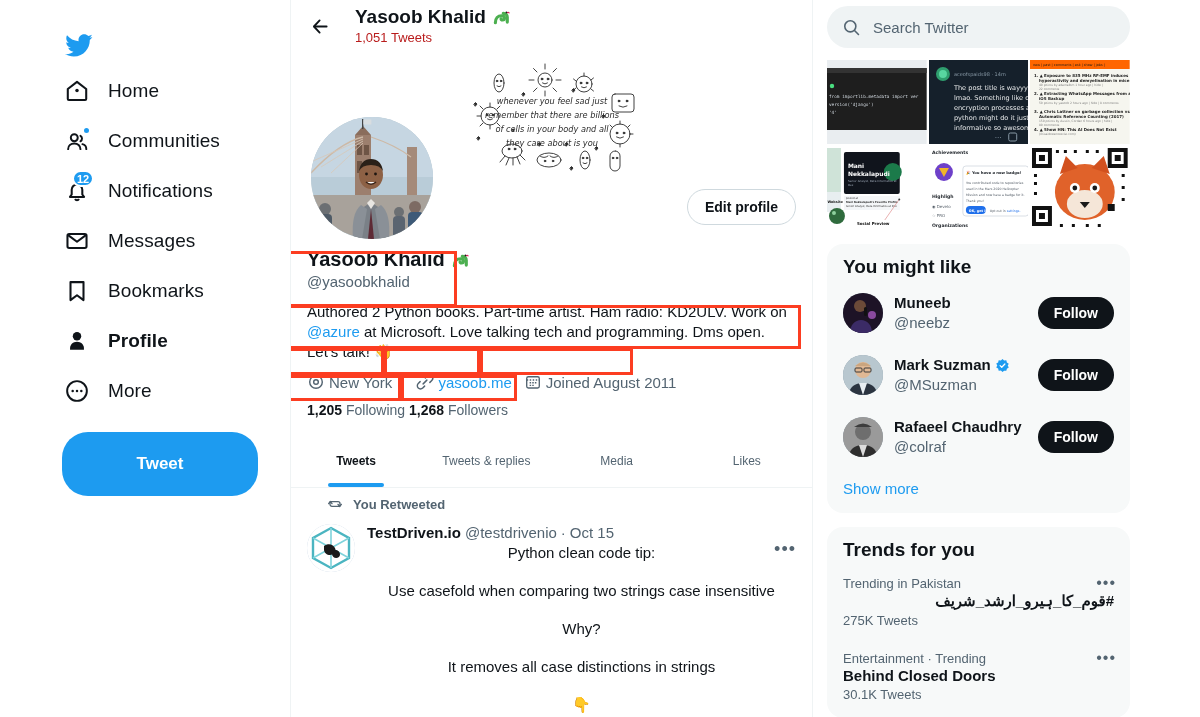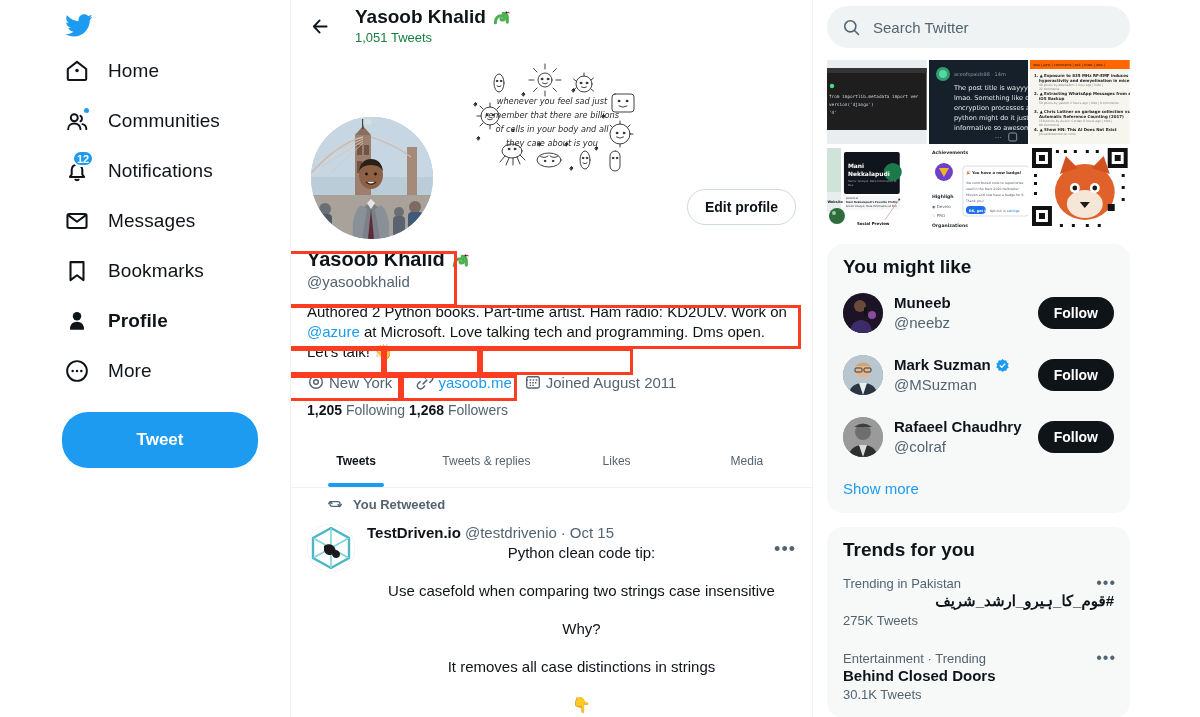--- a/index.html
+++ b/index.html
@@ -6,21 +6,21 @@
   html, body {
     width: 1200px; height: 717px;
     background: #ffffff;
     font-family: "Liberation Sans", sans-serif;
     color: #0f1419;
     overflow: hidden;
   }
   .app { display: flex; width: 1200px; height: 717px; }
 
   
-  .sidebar { width: 290px; flex: 0 0 290px; padding-left: 60px; padding-top: 4px; }
+  .sidebar { width: 290px; flex: 0 0 290px; padding-left: 60px; padding-top: 4px; margin-top: 20px; }
   .logo { width: 48px; height: 42px; display: flex; align-items: center; justify-content: flex-start; padding-left: 4px; }
   .nav-item {
     display: flex; align-items: center; gap: 18px;
     height: 50px; padding: 0 4px; margin: 0; cursor: pointer;
     font-size: 19px; color: #0f1419;
   }
   .nav-item .nav-label { font-size: 19px; letter-spacing: .1px; }
   .nav-item.active .nav-label { font-weight: bold; }
   .nav-icon { width: 26px; height: 26px; position: relative; flex: 0 0 26px; }
   .nav-icon svg { width: 26px; height: 26px; display: block; }
@@ -32,42 +32,42 @@
   .badge-num {
     position: absolute; top: -8px; left: 8px;
     min-width: 19px; height: 17px; border-radius: 9px;
     background: #1d9bf0; color: #fff;
     font-size: 11px; font-weight: bold;
     display: flex; align-items: center; justify-content: center;
     border: 2px solid #fff; padding: 0 3px;
   }
   .tweet-btn {
     margin-top: 16px; margin-left: 2px;
-    width: 196px; height: 56px; border-radius: 26px;
+    width: 196px; height: 64px; border-radius: 26px;
     background: #1d9bf0; color: #fff;
     font-size: 17px; font-weight: bold;
     display: flex; align-items: center; justify-content: center;
     border: none; cursor: pointer;
     font-family: "Liberation Sans", sans-serif;
   }
 
   
   .center {
     width: 523px; flex: 0 0 523px;
     border-left: 1px solid #eff3f4; border-right: 1px solid #eff3f4;
     position: relative; overflow: hidden;
   }
   .profile-header {
     display: flex; align-items: center; gap: 18px;
     height: 53px; padding: 0 16px 0 12px;
   }
   .back-arrow { width: 34px; height: 34px; display:flex; align-items:center; justify-content:center; cursor:pointer; }
   .ph-text { display: flex; flex-direction: column; justify-content: center; }
   .ph-name { font-size: 19px; font-weight: bold; display: flex; align-items: center; gap: 5px; line-height: 1.2; }
-  .ph-count { font-size: 13px; color: #15803d; line-height: 1.4; margin-top: 1px; }
+  .ph-count { font-size: 13px; color: #b91c1c; line-height: 1.4; margin-top: 1px; }
   .snake { display:inline-block; width: 21px; height: 19px; }
 
   .banner {
     height: 122px; background: #ffffff;
     display: flex; align-items: center; justify-content: center;
     position: relative; overflow: hidden;
   }
   .banner svg { display:block; }
 
   .avatar-row { position: relative; height: 72px; }
@@ -464,22 +464,22 @@
       <div class="anno" style="left:-10px; top:101px; width:103px; height:27px;"></div>
       <div class="anno" style="left:93px; top:101px; width:96px; height:27px;"></div>
       <div class="anno" style="left:189px; top:101px; width:153px; height:27px;"></div>
       <div class="anno" style="left:-10px; top:128px; width:120px; height:26px;"></div>
       <div class="anno" style="left:110px; top:128px; width:116px; height:26px;"></div>
     </div>
 
     <div class="tabs">
       <div class="tab active">Tweets</div>
       <div class="tab">Tweets &amp; replies</div>
+      <div class="tab">Media</div>
       <div class="tab">Likes</div>
-      <div class="tab">Media</div>
     </div>
 
     <div style="padding-top:8px;">
       <div class="rt-line">
         <svg viewBox="0 0 24 24" fill="none" stroke="#536471" stroke-width="2" stroke-linecap="round" stroke-linejoin="round">
             <path d="M5 8.5h11.5a3 3 0 0 1 3 3v1.5"></path>
             <path d="m2.5 11.5 2.5-3.2 2.5 3.2"></path>
             <path d="M19 15.5H7.5a3 3 0 0 1-3-3V11"></path>
             <path d="m21.5 12.5-2.5 3.2-2.5-3.2"></path>
           </svg>

